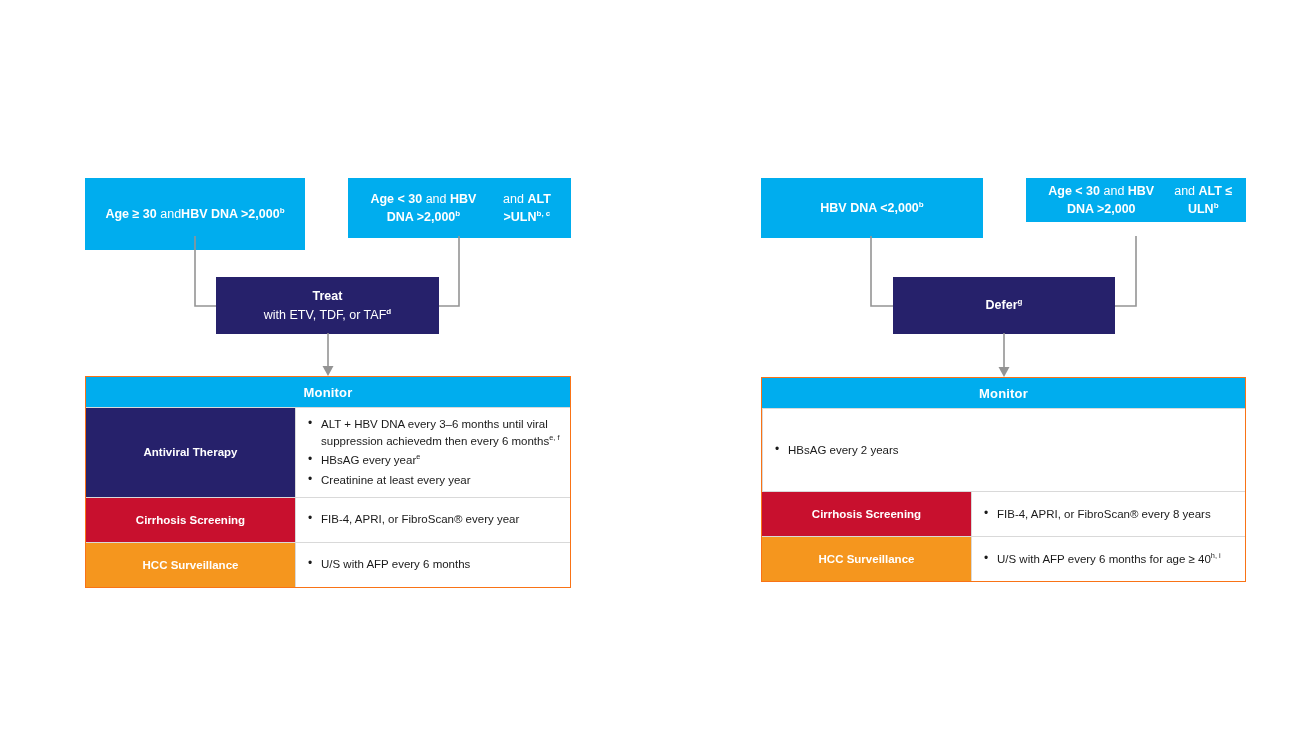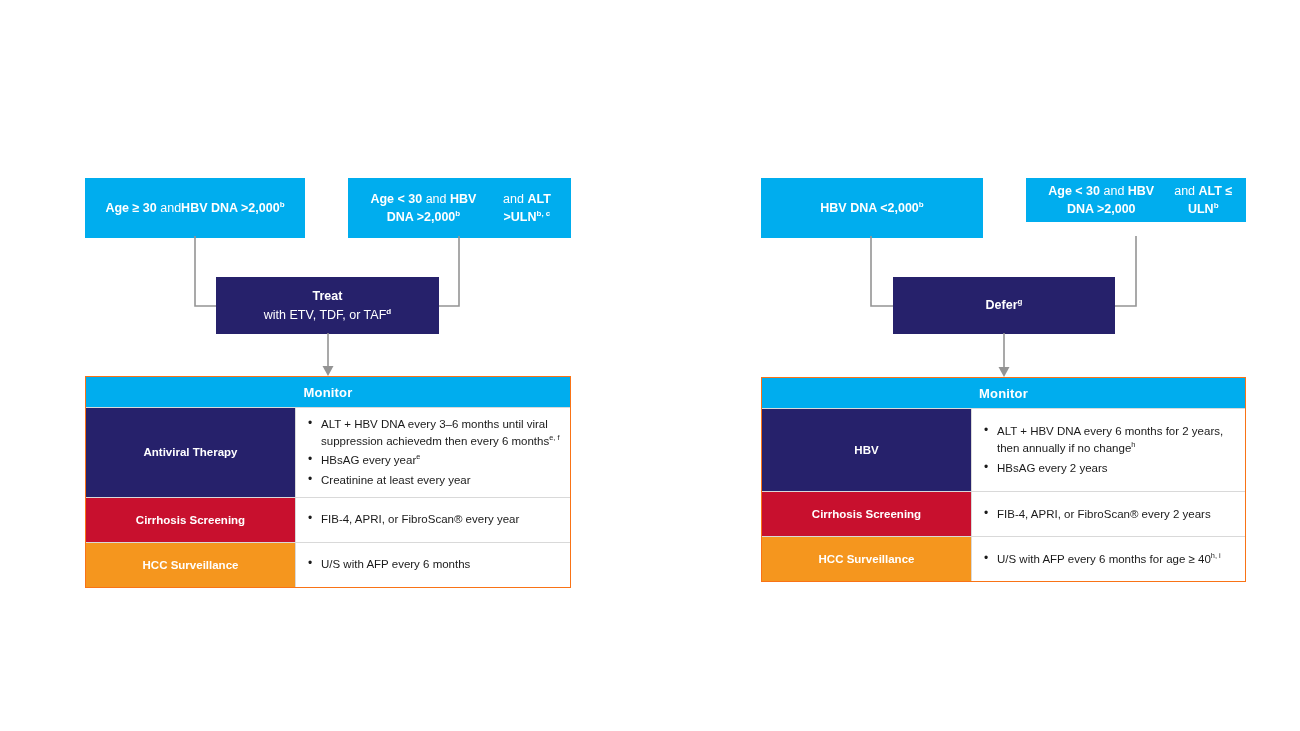--- a/index.html
+++ b/index.html
@@ -72,21 +72,21 @@
   .tcell li sup{font-weight:normal;}
 
   
   .conn{position:absolute;pointer-events:none;}
 </style>
 </head>
 <body>
 
 <div id="canvas">
 
-  <div class="abs crit" style="left:85px;top:178px;width:220px;height:60px;" id="L-crit0">
+  <div class="abs crit" style="left:85px;top:178px;width:220px;height:72px;" id="L-crit0">
       <span class="ln"><span class="b">Age ≥ 30</span><span class="r"> and</span></span>
       <span class="ln"><span class="b">HBV DNA &gt;2,000</span><sup>b</sup></span>
     </div>
 
   <div class="abs crit" style="left:348px;top:178px;width:223px;height:60px;" id="L-crit1">
       <span class="ln"><span class="b">Age &lt; 30</span><span class="r"> and </span><span class="b">HBV DNA &gt;2,000</span><sup>b</sup></span>
       <span class="ln"><span class="r">and </span><span class="b">ALT &gt;ULN</span><sup>b, c</sup></span>
     </div>
 
   <svg class="conn" style="left:180px;top:236px;width:60px;height:80px;" viewBox="0 0 60 80">
@@ -165,33 +165,31 @@
     </div>
 
   <svg class="conn" style="left:988px;top:333px;width:32px;height:45px;" viewBox="0 0 32 45">
     <path d="M16,0 L16,35" fill="none" stroke="#949494" stroke-width="1.6"></path>
     <polygon points="10.5,34 16,44 21.5,34" fill="#949494"></polygon>
   </svg>
 
   <div class="abs table" style="left:761px;top:377px;width:485px;" id="R-table">
       <div class="thead">Monitor</div>
       <div class="trow" style="min-height:82px">
-        <div class="tlabel navy" style="width:209px">HBV</div>
-        <div class="tcell">
-          <ul>
-            <li>ALT + HBV DNA every 6 months for 2 years, then annually if no change<sup>h</sup></li>
+        <div class="tcell">
+          <ul>
             <li>HBsAG every 2 years</li>
           </ul>
         </div>
       </div>
       <div class="trow" style="min-height:31px">
         <div class="tlabel red" style="width:209px">Cirrhosis Screening</div>
         <div class="tcell">
           <ul>
-            <li>FIB-4, APRI, or FibroScan® every 2 years</li>
+            <li>FIB-4, APRI, or FibroScan® every 8 years</li>
           </ul>
         </div>
       </div>
       <div class="trow" style="min-height:31px">
         <div class="tlabel orange" style="width:209px">HCC Surveillance</div>
         <div class="tcell">
           <ul>
             <li>U/S with AFP every 6 months for age ≥ 40<sup>h, i</sup></li>
           </ul>
         </div>

